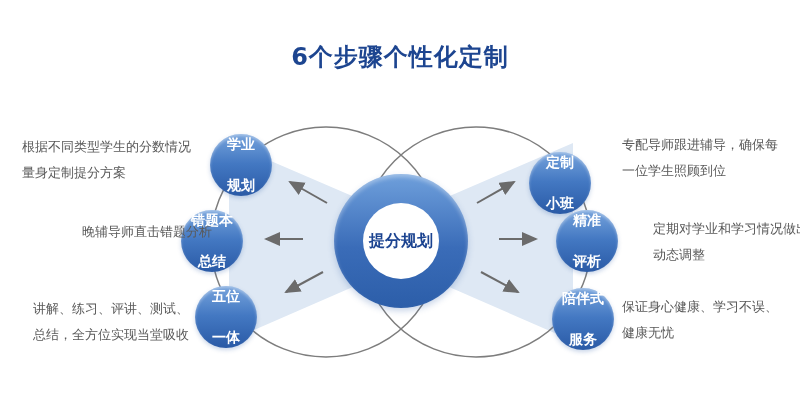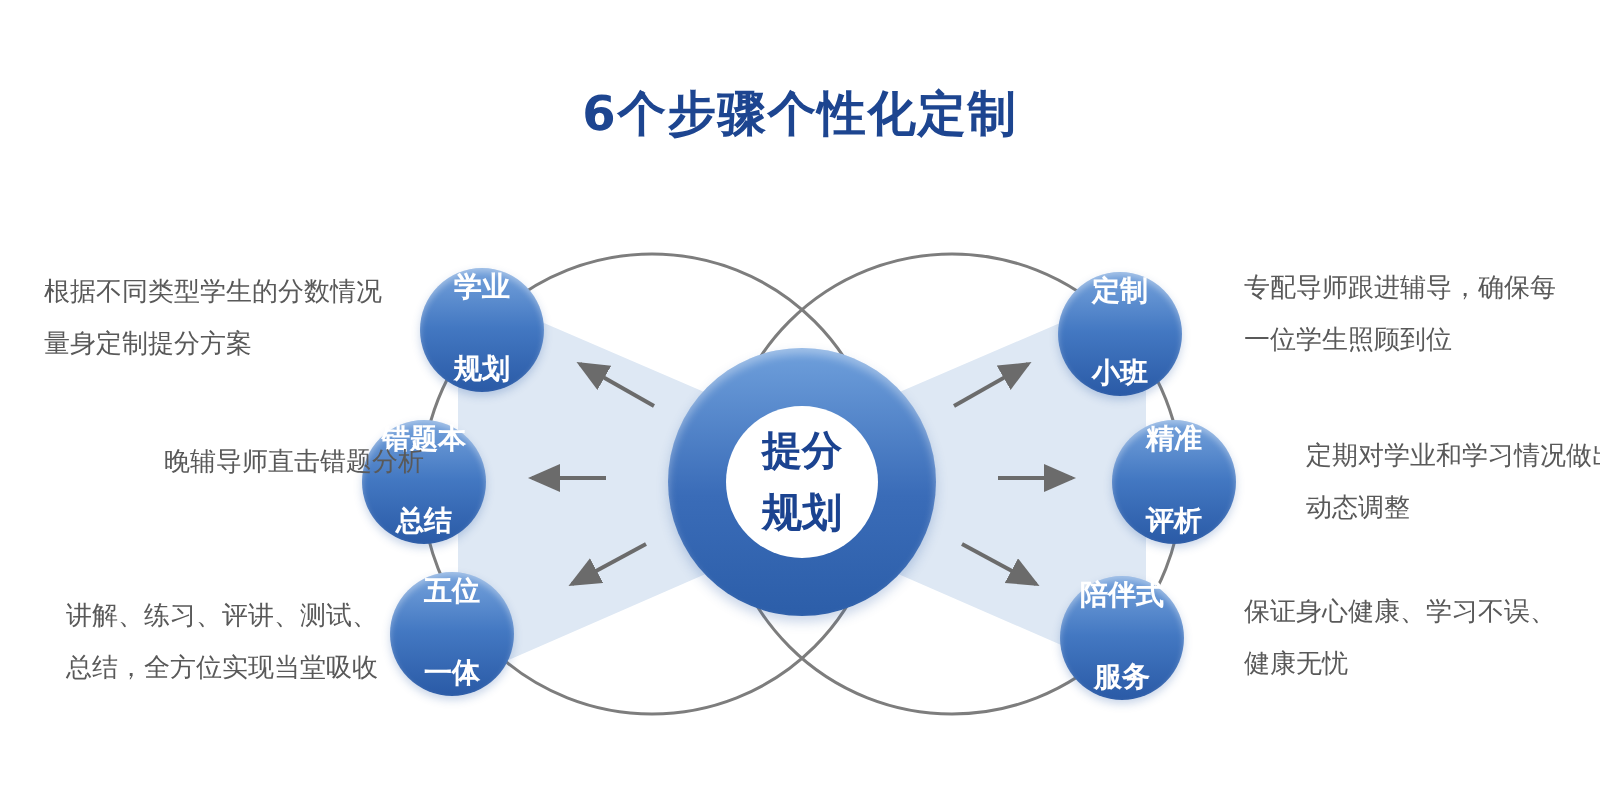--- a/index.html
+++ b/index.html
@@ -57,25 +57,25 @@
     display: flex;
     align-items: center;
     justify-content: center;
   }
   .center-inner {
     width: 76px;
     height: 76px;
     border-radius: 50%;
     background: #ffffff;
     color: #1b4390;
-    font-size: 20px;
+    font-size: 16px;
     font-weight: bold;
     line-height: 1.55;
     display: flex;
-    flex-direction: column;
+    flex-direction: row;
     align-items: center;
     justify-content: center;
     text-align: center;
   }
   .desc {
     position: absolute;
     font-size: 13px;
     line-height: 26px;
     color: #595959;
     white-space: nowrap;
@@ -116,29 +116,29 @@
   </div>
   <div class="step-circle" style="left:181px; top:210px;">
     <span>错题本</span>
     <span>总结</span>
   </div>
   <div class="step-circle" style="left:195px; top:286px;">
     <span>五位</span>
     <span>一体</span>
   </div>
 
-  <div class="step-circle" style="left:529px; top:136px;">
+  <div class="step-circle" style="left:529px; top:152px;">
     <span>定制</span>
     <span>小班</span>
   </div>
   <div class="step-circle" style="left:556px; top:210px;">
     <span>精准</span>
     <span>评析</span>
   </div>
-  <div class="step-circle" style="left:530px; top:288px;">
+  <div class="step-circle" style="left:552px; top:288px;">
     <span>陪伴式</span>
     <span>服务</span>
   </div>
 
   <div class="center-circle">
     <div class="center-inner">
       <span>提分</span>
       <span>规划</span>
     </div>
   </div>

